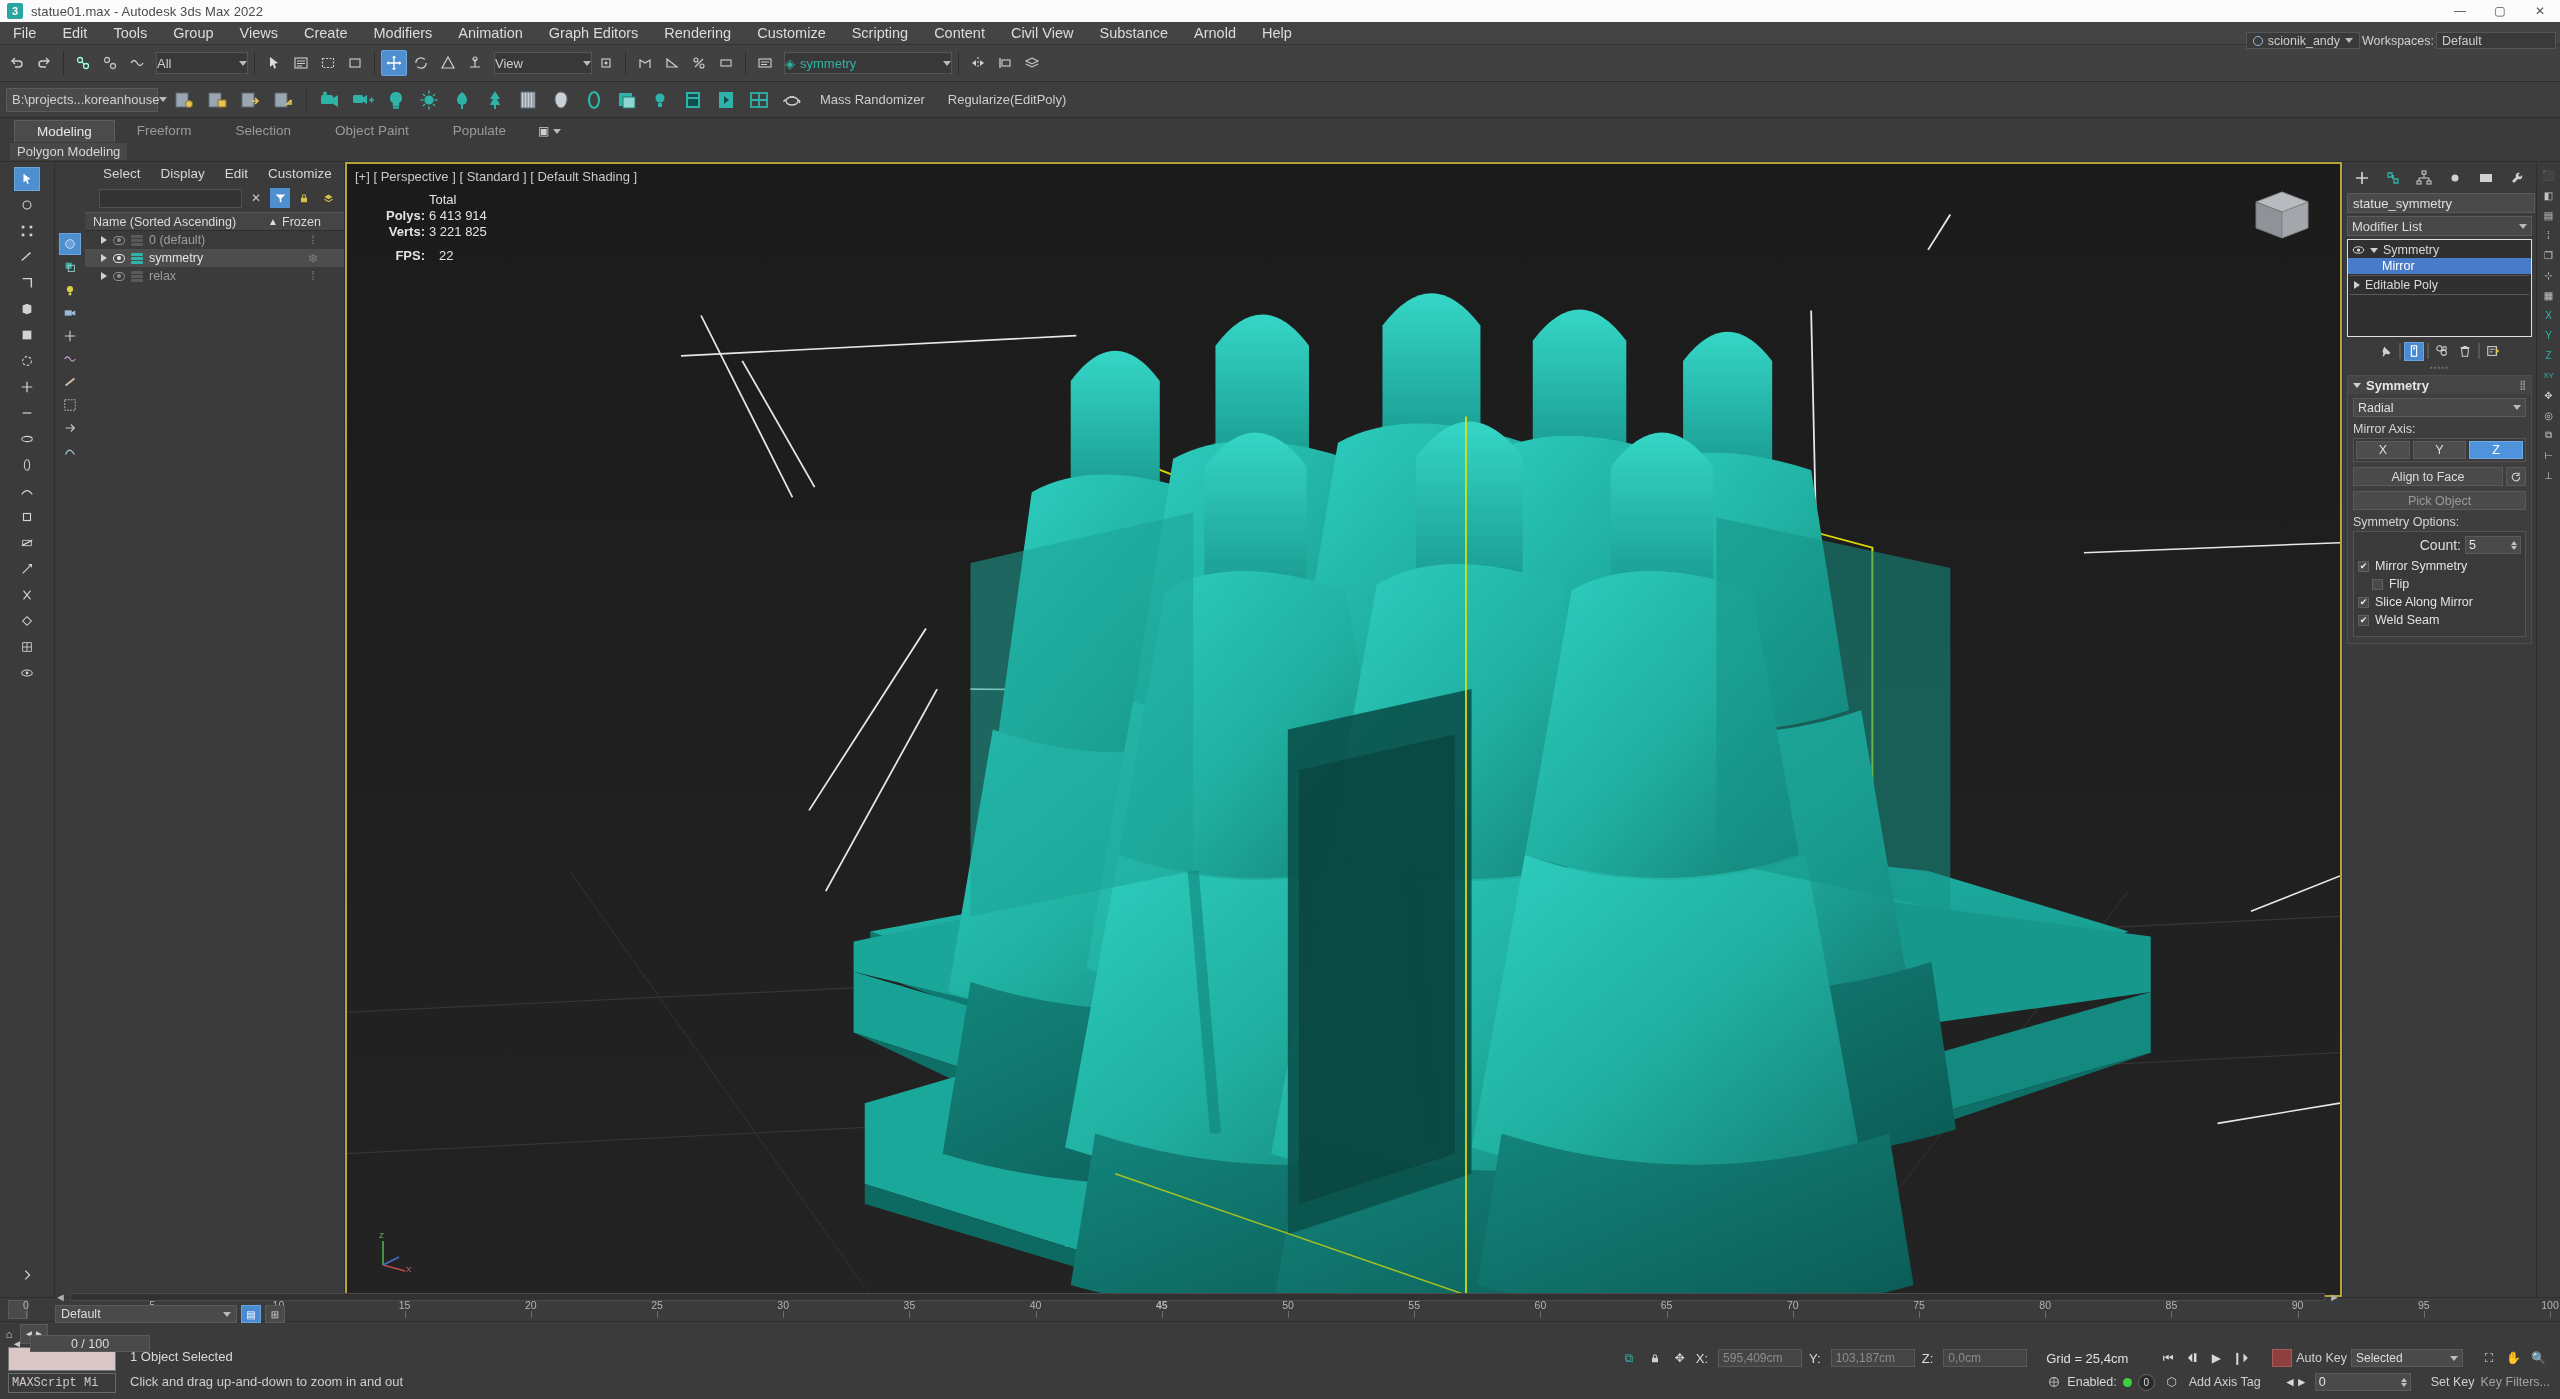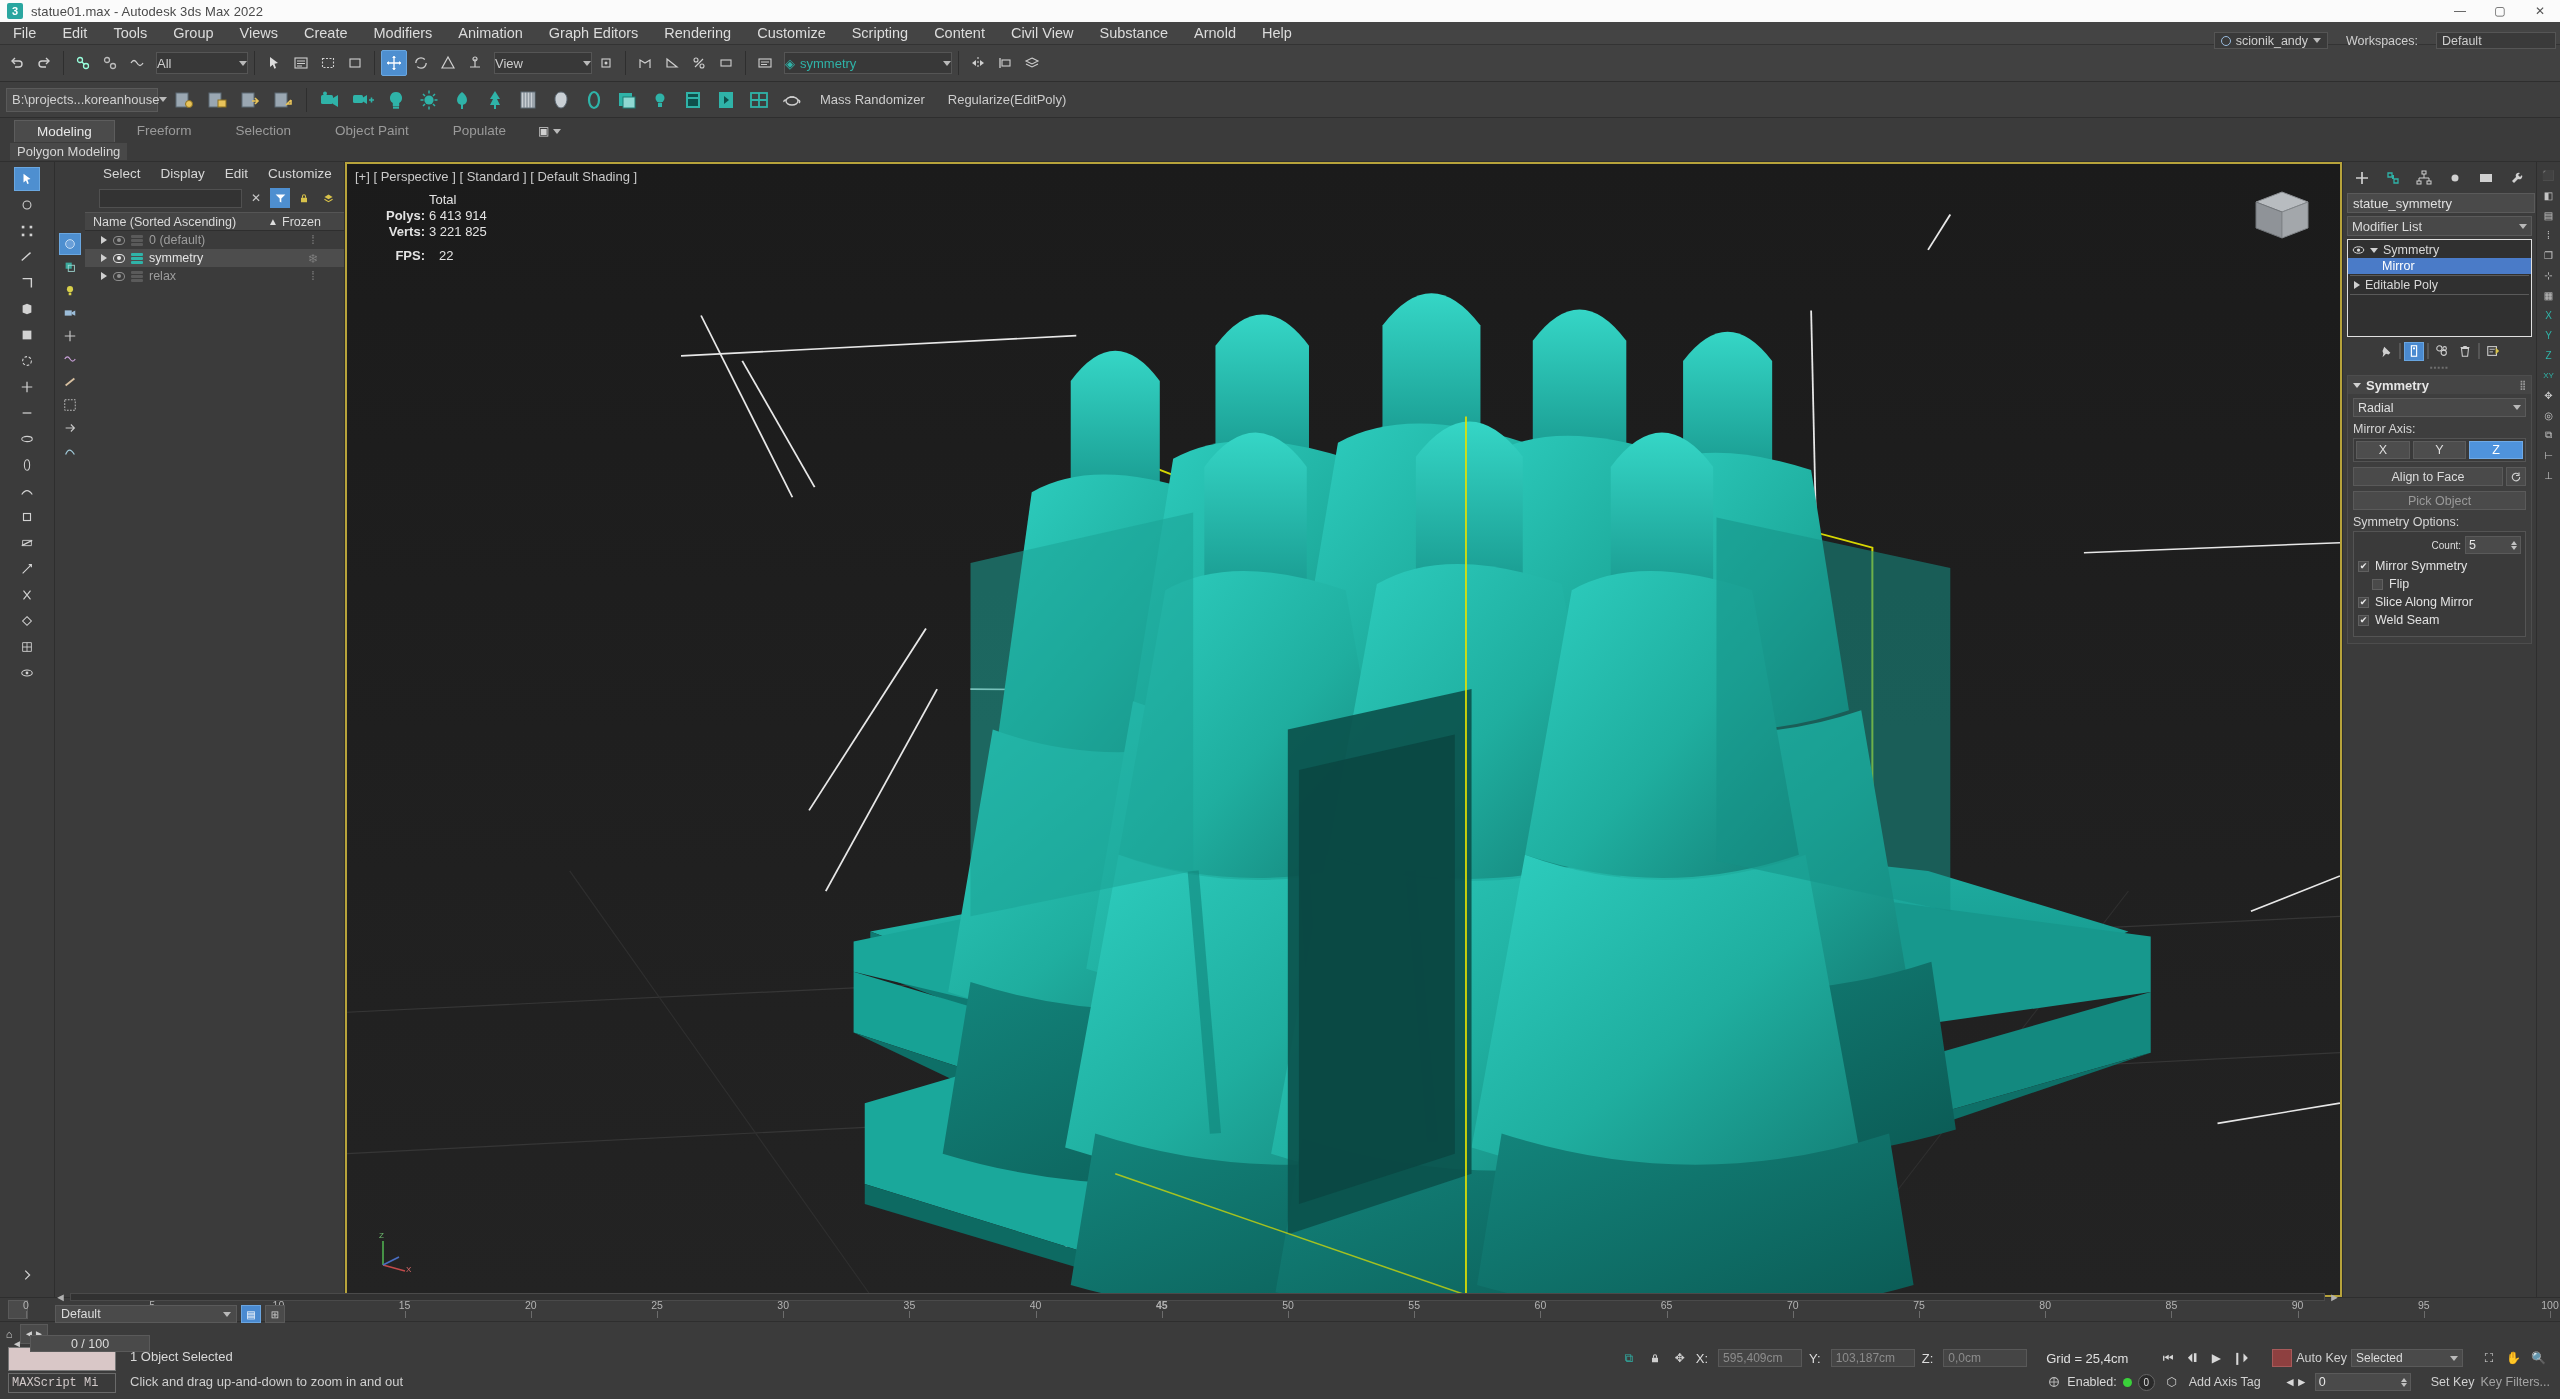--- a/index.html
+++ b/index.html
@@ -31,21 +31,21 @@
     font-size:12px;color:#555; }
 
   
   .menubar{
     height:23px; background:#444444; display:flex; align-items:center;
     flex:0 0 23px; position:relative; border-bottom:1px solid #333;
   }
   .menubar .mi{
     padding:0 13px; height:23px; line-height:23px; font-size:14.5px; color:#dcdcdc; cursor:default;
   }
-  .menu-right{ position:absolute; right:4px; top:0; height:37px; display:flex; align-items:center; gap:18px;}
+  .menu-right{ position:absolute; right:4px; top:0; height:37px; display:flex; align-items:center; gap:2px;}
   .user-chip{
     display:flex;align-items:center;gap:5px;height:17px;padding:0 6px;
     background:#3a3a3a;border:1px solid #555;font-size:12.5px;color:#cfcfcf;
   }
   .user-chip .uicon{ width:10px;height:10px;border-radius:50%;border:1.5px solid #9bd; }
   .ws-label{ font-size:12.5px;color:#cfcfcf; }
   .ws-box{ width:120px;height:17px;background:#3a3a3a;border:1px solid #555;
     font-size:12.5px;color:#cfcfcf;display:flex;align-items:center;padding:0 5px;}
 
   
@@ -198,21 +198,21 @@
   .axisbtn{ flex:1;height:18px;display:flex;align-items:center;justify-content:center;
     background:#4d4d4d;border:1px solid #5c5c5c;font-size:12.5px;color:#dedede;}
   .axisbtn.on{ background:#4f93dd;border-color:#6fa9e6;color:#fff;}
   .btnrow{ display:flex;gap:3px;margin-top:5px;align-items:center;}
   .wbtn{ flex:1;height:19px;background:#4a4a4a;border:1px solid #5a5a5a;font-size:12.5px;
     color:#dcdcdc;display:flex;align-items:center;justify-content:center;}
   .sqbtn{ width:20px;height:19px;background:#4a4a4a;border:1px solid #5a5a5a;
     display:flex;align-items:center;justify-content:center;font-size:11px;color:#cfcfcf;}
   .optbox{ border:1px solid #545454;padding:4px 4px 5px 4px;margin-top:2px;background:#3a3a3a;}
   .cntrow{ display:flex;align-items:center;justify-content:flex-end;gap:4px;margin-bottom:5px;}
-  .cntrow label{ font-size:10px;color:#dedede;}
+  .cntrow label{ font-size:14px;color:#dedede;}
   .spin{ width:56px;height:18px;background:#4a4a4a;border:1px solid #5a5a5a;display:flex;
     align-items:center;justify-content:space-between;padding:0 3px;font-size:12.5px;color:#e6e6e6;}
   .spin .arrows{ display:flex;flex-direction:column;gap:1px;}
   .spin .arrows i{ width:0;height:0;border-left:3px solid transparent;border-right:3px solid transparent;}
   .spin .arrows i.u{ border-bottom:4px solid #c0c0c0;}
   .spin .arrows i.d{ border-top:4px solid #c0c0c0;}
   .chkrow{ display:flex;align-items:center;gap:6px;margin:4px 0;font-size:12.5px;color:#e2e2e2;}
   .chkrow.indent{ padding-left:14px; }
   .chk{ width:11px;height:11px;background:#4a4a4a;border:1px solid #606060;display:flex;
     align-items:center;justify-content:center;font-size:9px;color:#e8e8e8;}

